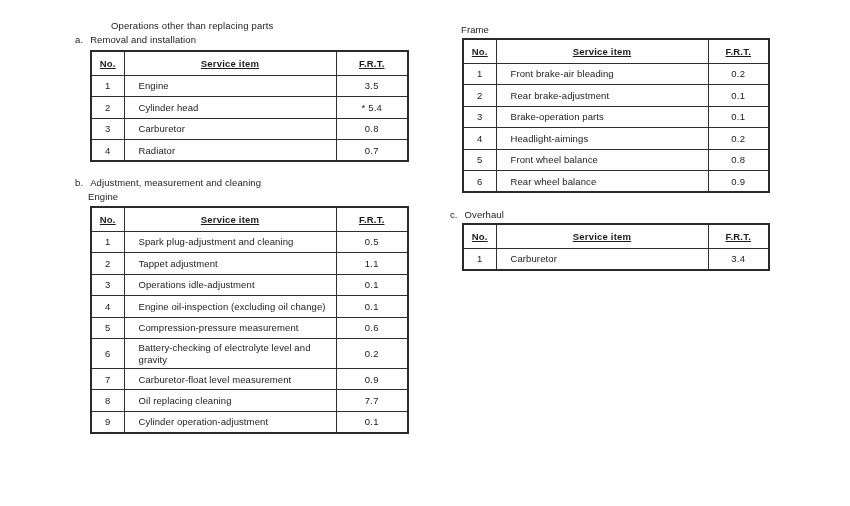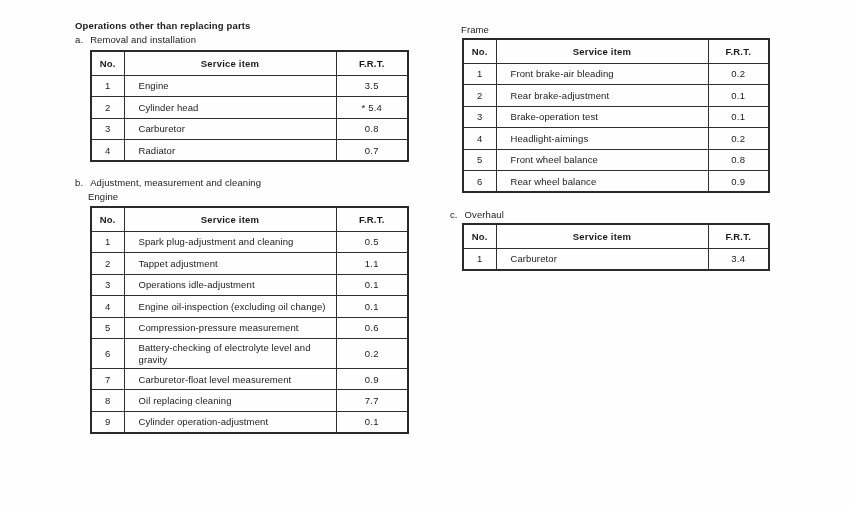--- a/index.html
+++ b/index.html
@@ -5,38 +5,38 @@
   * { margin:0; padding:0; box-sizing:border-box; }
   html, body { width:850px; height:506px; background:#ffffff; overflow:hidden; }
   .page {
     position:relative; width:850px; height:506px;
     background:#fefefe; color:#1b1b1b;
     font-family:"Liberation Sans","DejaVu Sans",sans-serif;
     font-size:9.5px;
     -webkit-font-smoothing:antialiased;
   }
   .abs { position:absolute; }
-  .doc-title { font-weight:bold; letter-spacing:0.15px; }
+  .doc-title { font-weight:normal; letter-spacing:0.15px;margin-left:36px; }
   .sec-label { display:flex; gap:7px; letter-spacing:0.1px; }
   .sub-label { letter-spacing:0.1px; }
 
   table.svc-table {
     position:absolute;
     border-collapse:collapse;
     table-layout:fixed;
     background:#fefefe;
     border:2px solid #2a2a2a;
   }
   table.svc-table th, table.svc-table td {
     border:1px solid #2f2f2f;
     vertical-align:middle;
     color:#1b1b1b;
     overflow:hidden;
   }
-  table.svc-table thead tr { height:24px; }
+  table.svc-table thead tr { height:24px;text-decoration:underline; }
   table.svc-table tbody tr { height:21.5px; }
   table.svc-table th { font-weight:bold; text-align:center; letter-spacing:0.2px; }
   td.no  { text-align:center; }
   td.frt { text-align:center; letter-spacing:0.2px;margin-left:8px; }
   td.item { text-align:left; padding:3px 8px 2px 14px; line-height:1.25; letter-spacing:0.1px; }
 
   
   .tbl-left  col.c-no   { width:33px; }
   .tbl-left  col.c-item { width:212px; }
   .tbl-left  col.c-frt  { width:72px; }
@@ -187,21 +187,21 @@
           <td class="item">Front brake-air bleading</td>
           <td class="frt">0.2</td>
         </tr>
         <tr>
           <td class="no">2</td>
           <td class="item">Rear brake-adjustment</td>
           <td class="frt">0.1</td>
         </tr>
         <tr>
           <td class="no">3</td>
-          <td class="item">Brake-operation test</td>
+          <td class="item">Brake-operation parts</td>
           <td class="frt">0.1</td>
         </tr>
         <tr>
           <td class="no">4</td>
           <td class="item">Headlight-aimings</td>
           <td class="frt">0.2</td>
         </tr>
         <tr>
           <td class="no">5</td>
           <td class="item">Front wheel balance</td>

